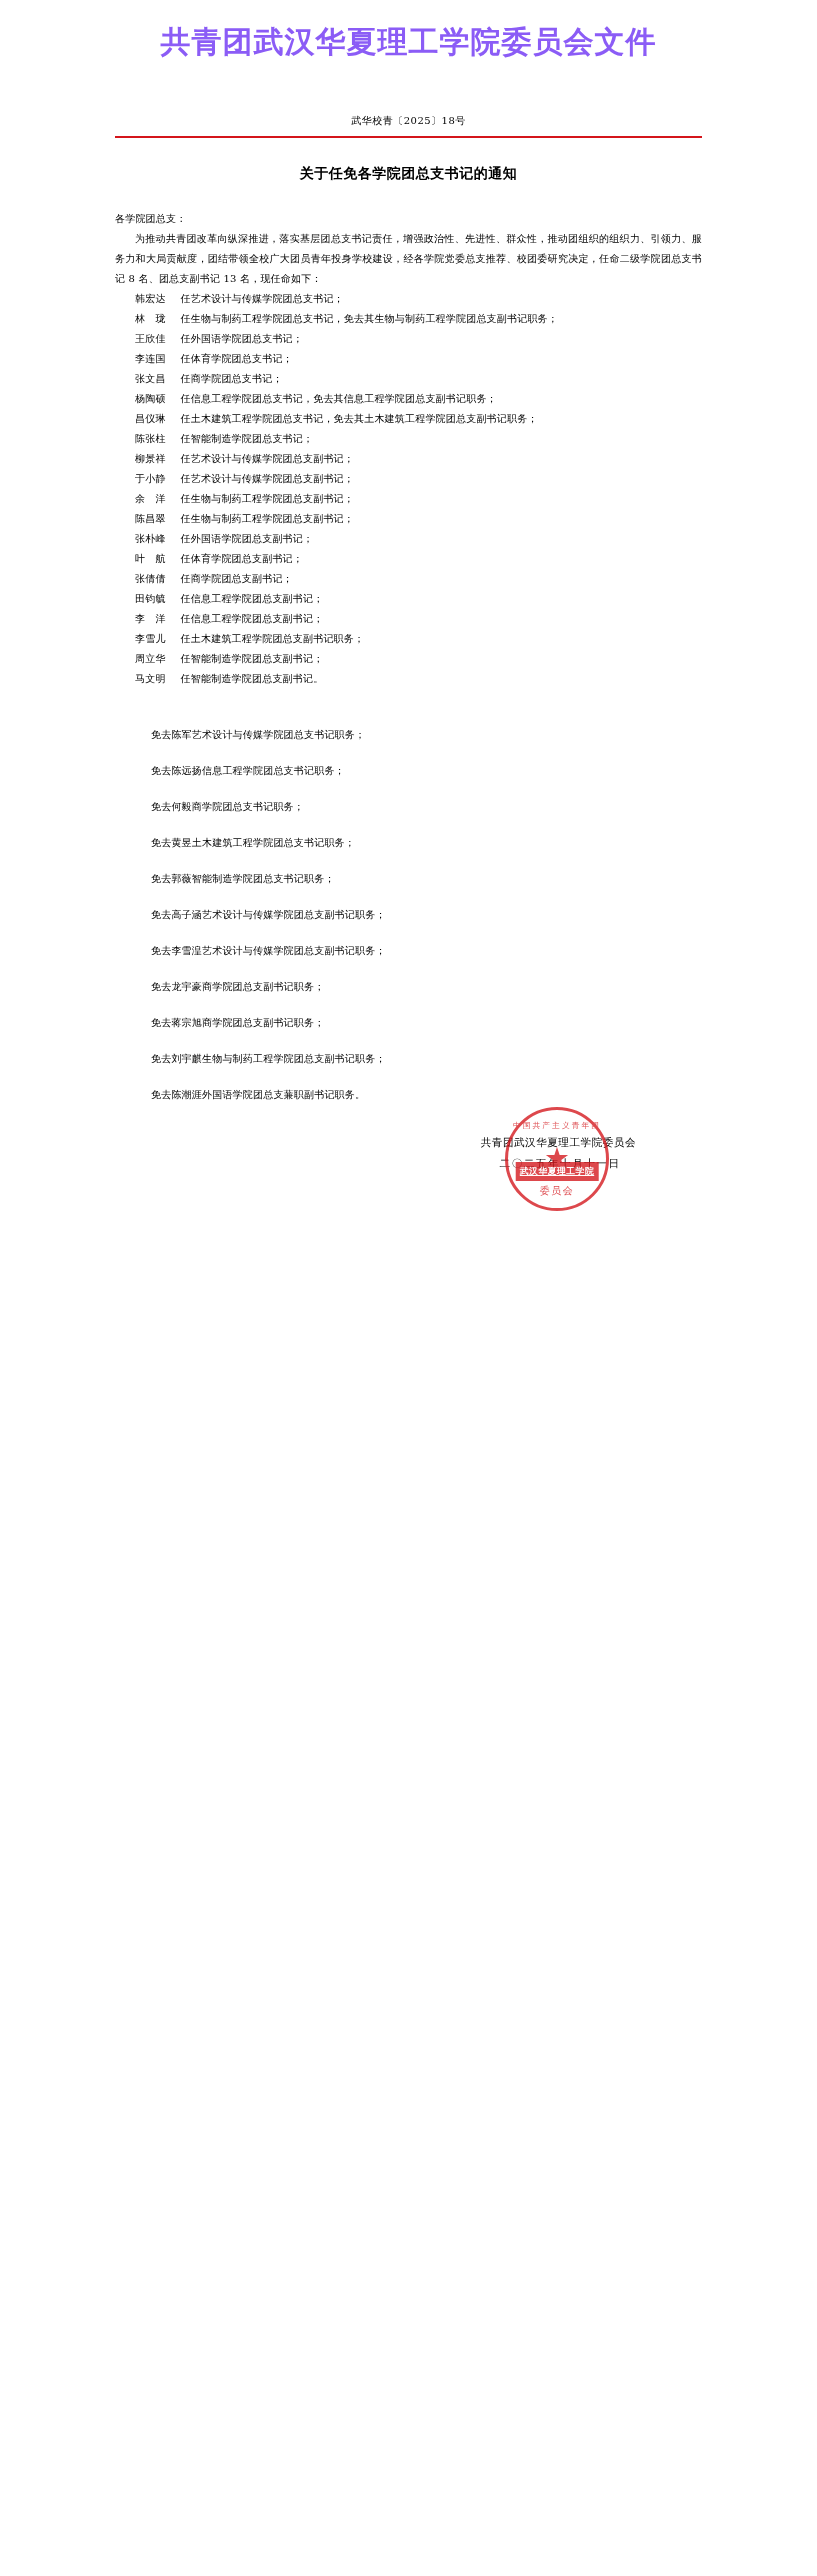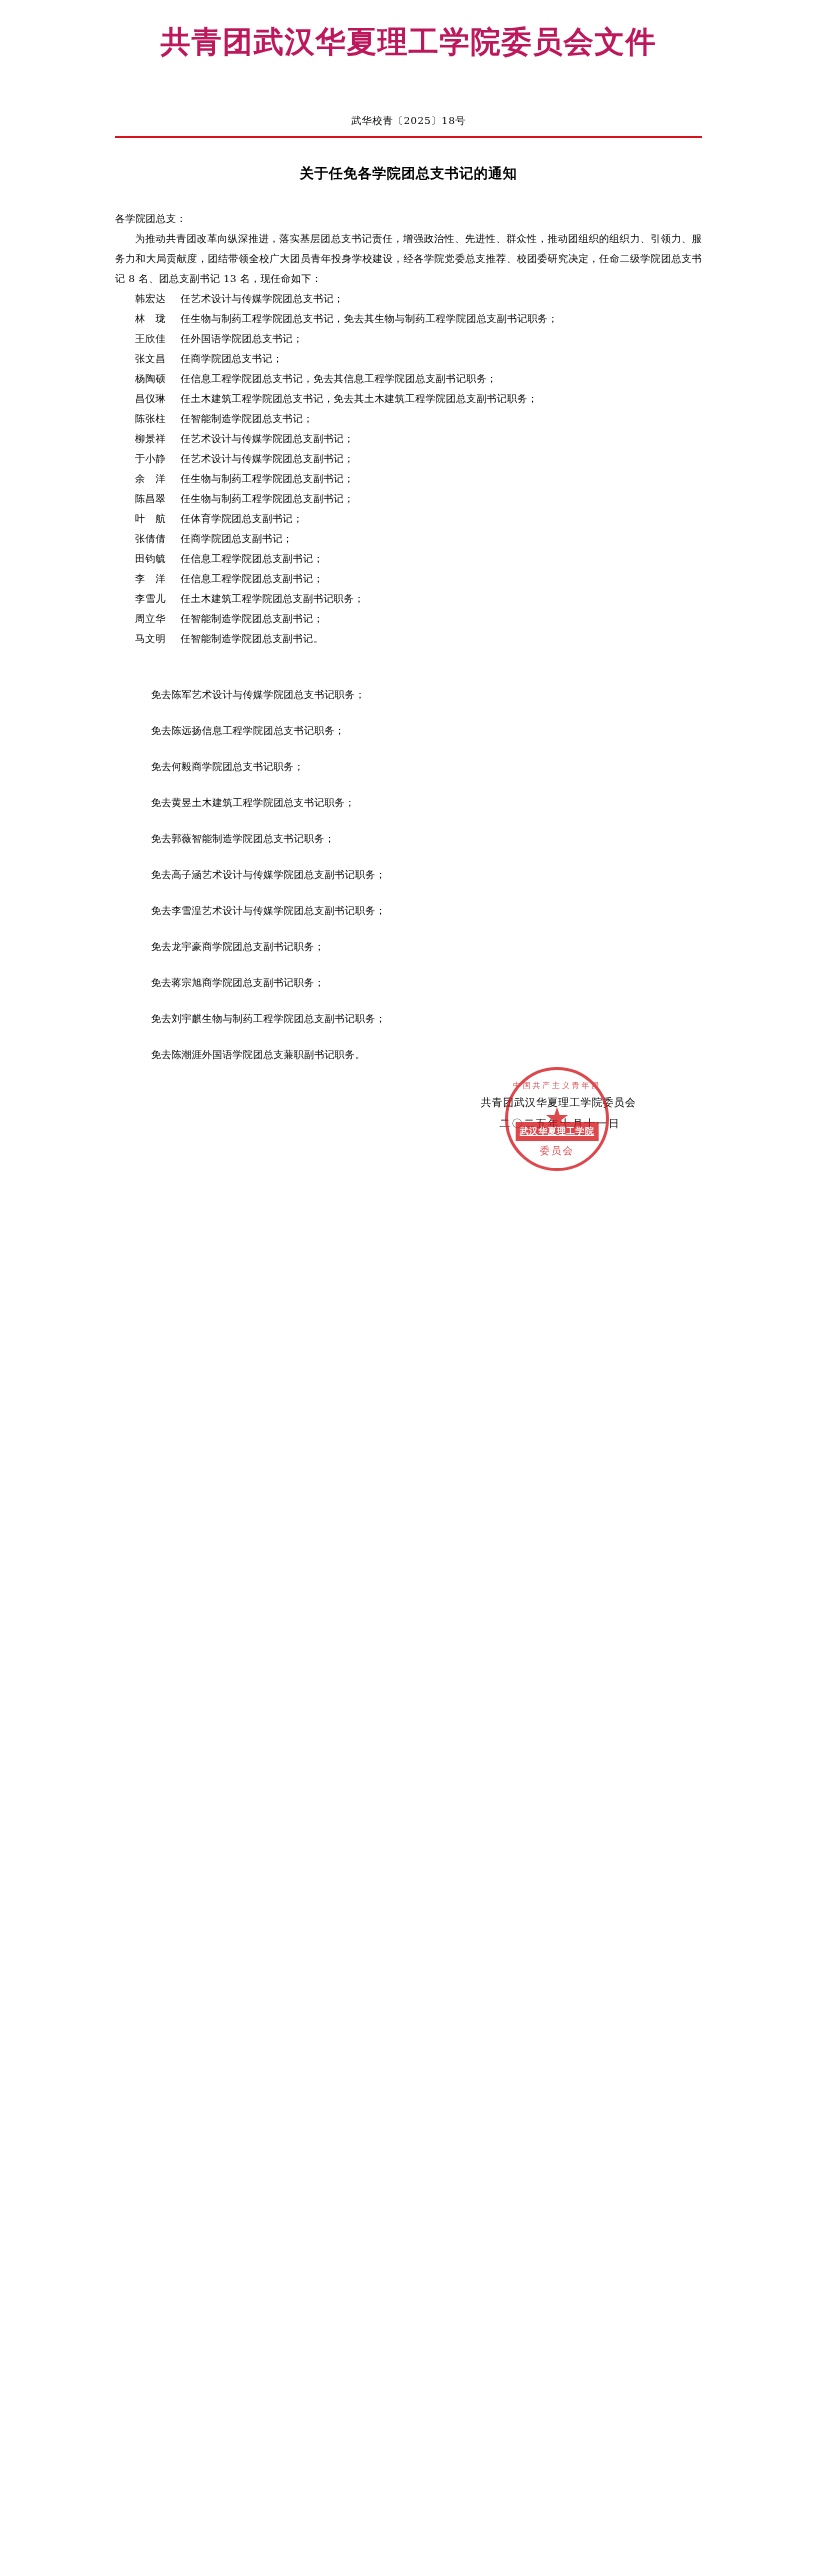--- a/index.html
+++ b/index.html
@@ -25,21 +25,21 @@
     margin: 0 auto;
     position: relative;
   }
 
   
   .masthead {
     padding-top: 24px;
     text-align: center;
   }
   .masthead-title {
-    color: #be185d;
+    color: #8b5cf6;
     font-family: "DejaVu Serif", "Liberation Serif", serif;
     font-weight: bold;
     font-size: 30px;
     letter-spacing: 1px;
     line-height: 1.2;
     white-space: nowrap;
   }
 
   
   .docnum-wrap {
@@ -192,28 +192,30 @@
     <div class="doc-title">关于任免各学院团总支书记的通知</div>
 
     <div class="body-text">
       <p class="salutation">各学院团总支：</p>
       <p class="para">为推动共青团改革向纵深推进，落实基层团总支书记责任，增强政治性、先进性、群众性，推动团组织的组织力、引领力、服务力和大局贡献度，团结带领全校广大团员青年投身学校建设，经各学院党委总支推荐、校团委研究决定，任命二级学院团总支书记 8 名、团总支副书记 13 名，现任命如下：</p>
 
       <div class="list-block">
         <p class="list-item"><span>韩宏达</span><span class="name-sep"></span><span>任艺术设计与传媒学院团总支书记；</span></p>
         <p class="list-item"><span>林　珑</span><span class="name-sep"></span><span>任生物与制药工程学院团总支书记，免去其生物与制药工程学院团总支副书记职务；</span></p>
         <p class="list-item"><span>王欣佳</span><span class="name-sep"></span><span>任外国语学院团总支书记；</span></p>
+        <p class="list-item"><span>李连国</span><span class="name-sep"></span><span>任体育学院团总支书记；</span></p>
         <p class="list-item"><span>张文昌</span><span class="name-sep"></span><span>任商学院团总支书记；</span></p>
         <p class="list-item"><span>杨陶硕</span><span class="name-sep"></span><span>任信息工程学院团总支书记，免去其信息工程学院团总支副书记职务；</span></p>
         <p class="list-item"><span>昌仪琳</span><span class="name-sep"></span><span>任土木建筑工程学院团总支书记，免去其土木建筑工程学院团总支副书记职务；</span></p>
         <p class="list-item"><span>陈张柱</span><span class="name-sep"></span><span>任智能制造学院团总支书记；</span></p>
         <p class="list-item"><span>柳景祥</span><span class="name-sep"></span><span>任艺术设计与传媒学院团总支副书记；</span></p>
         <p class="list-item"><span>于小静</span><span class="name-sep"></span><span>任艺术设计与传媒学院团总支副书记；</span></p>
         <p class="list-item"><span>余　洋</span><span class="name-sep"></span><span>任生物与制药工程学院团总支副书记；</span></p>
         <p class="list-item"><span>陈昌翠</span><span class="name-sep"></span><span>任生物与制药工程学院团总支副书记；</span></p>
+        <p class="list-item"><span>张朴峰</span><span class="name-sep"></span><span>任外国语学院团总支副书记；</span></p>
         <p class="list-item"><span>叶　航</span><span class="name-sep"></span><span>任体育学院团总支副书记；</span></p>
         <p class="list-item"><span>张倩倩</span><span class="name-sep"></span><span>任商学院团总支副书记；</span></p>
         <p class="list-item"><span>田钧毓</span><span class="name-sep"></span><span>任信息工程学院团总支副书记；</span></p>
         <p class="list-item"><span>李　洋</span><span class="name-sep"></span><span>任信息工程学院团总支副书记；</span></p>
         <p class="list-item"><span>李雪儿</span><span class="name-sep"></span><span>任土木建筑工程学院团总支副书记职务；</span></p>
         <p class="list-item"><span>周立华</span><span class="name-sep"></span><span>任智能制造学院团总支副书记；</span></p>
         <p class="list-item"><span>马文明</span><span class="name-sep"></span><span>任智能制造学院团总支副书记。</span></p>
       </div>
 
       <div class="gap"></div>

